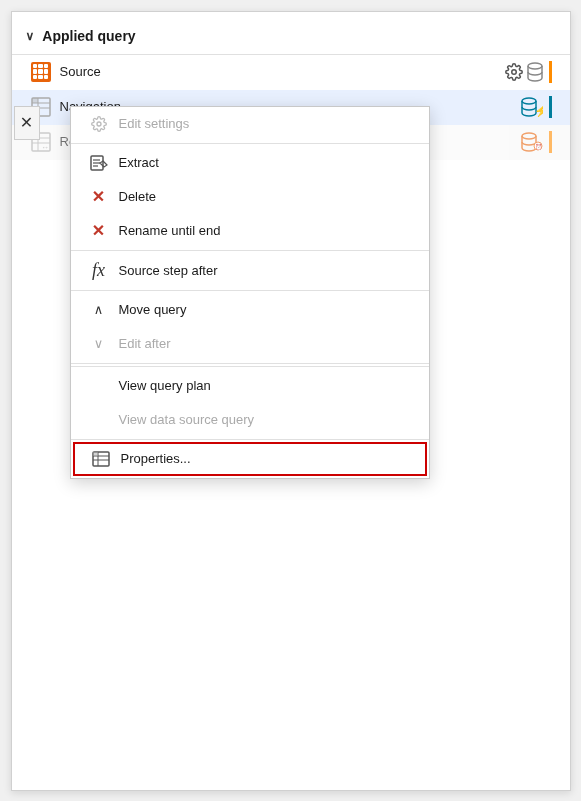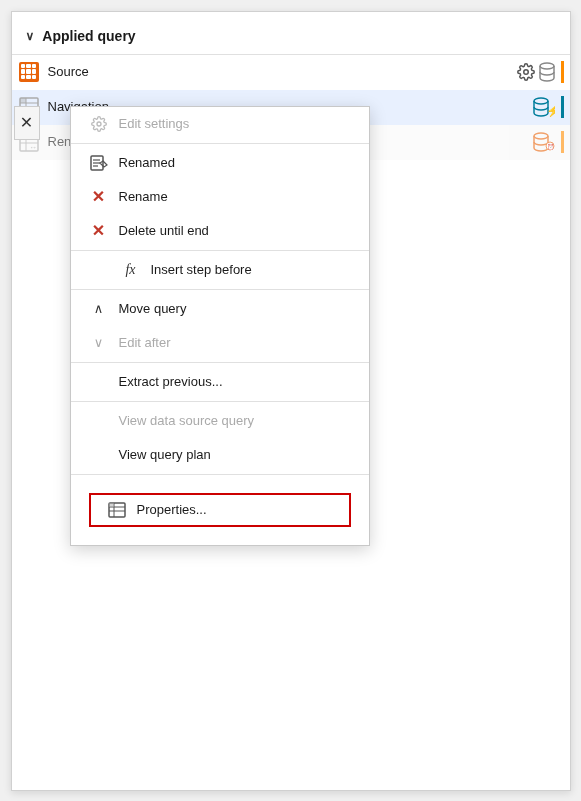--- a/index.html
+++ b/index.html
@@ -39,21 +39,21 @@
       color: #333;
     }
 
     .steps-list {
       border-top: 1px solid #e0e0e0;
     }
 
     .step-row {
       display: flex;
       align-items: center;
-      padding: 6px 6px;
+      padding: 6px 18px;
       border-bottom: 1px solid transparent;
       position: relative;
       min-height: 34px;
     }
 
     .step-row.highlighted {
       background: #e8f0fe;
     }
 
     .step-icon {
@@ -160,21 +160,21 @@
     }
 
     .menu-divider {
       height: 1px;
       background: #e0e0e0;
       margin: 2px 0;
     }
 
     .menu-item.properties-item {
       border: 2px solid #cc0000;
-      margin: 18px;
+      margin: 2px;
       padding: 6px 14px;
     }
 
     .icon-delete-x {
       color: #c0392b;
       font-weight: bold;
       font-size: 16px;
     }
 
     .icon-fx {
@@ -310,21 +310,21 @@
     </div>
 
   </div>
 
   <div style="position:absolute; top:94px; left:30px; z-index:101;">
     <div class="close-x" style="position:relative; left:-28px; width:26px; height:34px; display:flex; align-items:center; justify-content:center; background:#f5f5f5; border:1px solid #ccc; cursor:pointer; font-size:16px; color:#333;">
       ✕
     </div>
   </div>
 
-  <div class="context-menu" style="position:absolute; top:94px; left:58px; width:300px;">
+  <div class="context-menu" style="position:absolute; top:94px; left:58px; width:360px;">
 
     <div class="menu-item disabled">
       <span class="menu-icon">
         <svg width="16" height="16" viewBox="0 0 24 24" fill="none" stroke="#bbbbbb" stroke-width="2">
           <circle cx="12" cy="12" r="3"></circle>
           <path d="M19.4 15a1.65 1.65 0 0 0 .33 1.82l.06.06a2 2 0 0 1-2.83 2.83l-.06-.06a1.65 1.65 0 0 0-1.82-.33 1.65 1.65 0 0 0-1 1.51V21a2 2 0 0 1-4 0v-.09A1.65 1.65 0 0 0 9 19.4a1.65 1.65 0 0 0-1.82.33l-.06.06a2 2 0 0 1-2.83-2.83l.06-.06A1.65 1.65 0 0 0 4.68 15a1.65 1.65 0 0 0-1.51-1H3a2 2 0 0 1 0-4h.09A1.65 1.65 0 0 0 4.6 9a1.65 1.65 0 0 0-.33-1.82l-.06-.06a2 2 0 0 1 2.83-2.83l.06.06A1.65 1.65 0 0 0 9 4.68a1.65 1.65 0 0 0 1-1.51V3a2 2 0 0 1 4 0v.09a1.65 1.65 0 0 0 1 1.51 1.65 1.65 0 0 0 1.82-.33l.06-.06a2 2 0 0 1 2.83 2.83l-.06.06A1.65 1.65 0 0 0 19.4 9a1.65 1.65 0 0 0 1.51 1H21a2 2 0 0 1 0 4h-.09a1.65 1.65 0 0 0-1.51 1z"></path>
         </svg>
       </span>
       <span>Edit settings</span>
     </div>
@@ -334,69 +334,65 @@
     <div class="menu-item">
       <span class="menu-icon">
         <svg width="18" height="16" viewBox="0 0 18 16">
           <rect x="1" y="1" width="12" height="14" rx="1" fill="none" stroke="#555" stroke-width="1.5"></rect>
           <line x1="3" y1="5" x2="10" y2="5" stroke="#555" stroke-width="1.2"></line>
           <line x1="3" y1="8" x2="10" y2="8" stroke="#555" stroke-width="1.2"></line>
           <line x1="3" y1="11" x2="8" y2="11" stroke="#555" stroke-width="1.2"></line>
           <path d="M13 6 L17 10 L14 12 L10 8 Z" fill="none" stroke="#555" stroke-width="1.2"></path>
         </svg>
       </span>
-      <span>Renamed</span>
+      <span>Extract</span>
     </div>
 
     <div class="menu-item">
       <span class="menu-icon icon-delete-x">✕</span>
-      <span>Rename</span>
+      <span>Delete</span>
     </div>
 
     <div class="menu-item">
       <span class="menu-icon icon-delete-x">✕</span>
-      <span>Delete until end</span>
-    </div>
-
-    <div class="menu-divider"></div>
-
-    <div class="menu-item">
-      <span class="menu-icon icon-fx" style="font-style:italic; font-family:Georgia,serif; font-size:14px; color:#333; font-weight:normal;margin-left:32px;">fx</span>
-      <span>Insert step before</span>
+      <span>Rename until end</span>
+    </div>
+
+    <div class="menu-divider"></div>
+
+    <div class="menu-item">
+      <span class="menu-icon icon-fx" style="font-style:italic; font-family:Georgia,serif; font-size:18px; color:#333; font-weight:normal;">fx</span>
+      <span>Source step after</span>
     </div>
 
     <div class="menu-divider"></div>
 
     <div class="menu-item">
       <span class="menu-icon" style="font-size:13px; color:#333;">∧</span>
       <span>Move query</span>
     </div>
 
     <div class="menu-item disabled">
       <span class="menu-icon" style="font-size:13px; color:#aaa;">∨</span>
       <span>Edit after</span>
     </div>
 
     <div class="menu-divider"></div>
 
+
+    <div class="menu-divider"></div>
+
     <div class="menu-item">
       <span class="menu-icon"></span>
-      <span>Extract previous...</span>
-    </div>
-
-    <div class="menu-divider"></div>
+      <span>View query plan</span>
+    </div>
 
     <div class="menu-item disabled">
       <span class="menu-icon"></span>
       <span>View data source query</span>
-    </div>
-
-    <div class="menu-item">
-      <span class="menu-icon"></span>
-      <span>View query plan</span>
     </div>
 
     <div class="menu-divider"></div>
 
     <div class="menu-item properties-item">
       <span class="menu-icon">
         <svg width="18" height="16" viewBox="0 0 18 16">
           <rect x="1" y="1" width="16" height="14" rx="1" fill="none" stroke="#555" stroke-width="1.5"></rect>
           <line x1="1" y1="5" x2="17" y2="5" stroke="#555" stroke-width="1"></line>
           <line x1="1" y1="9" x2="17" y2="9" stroke="#555" stroke-width="1"></line>

